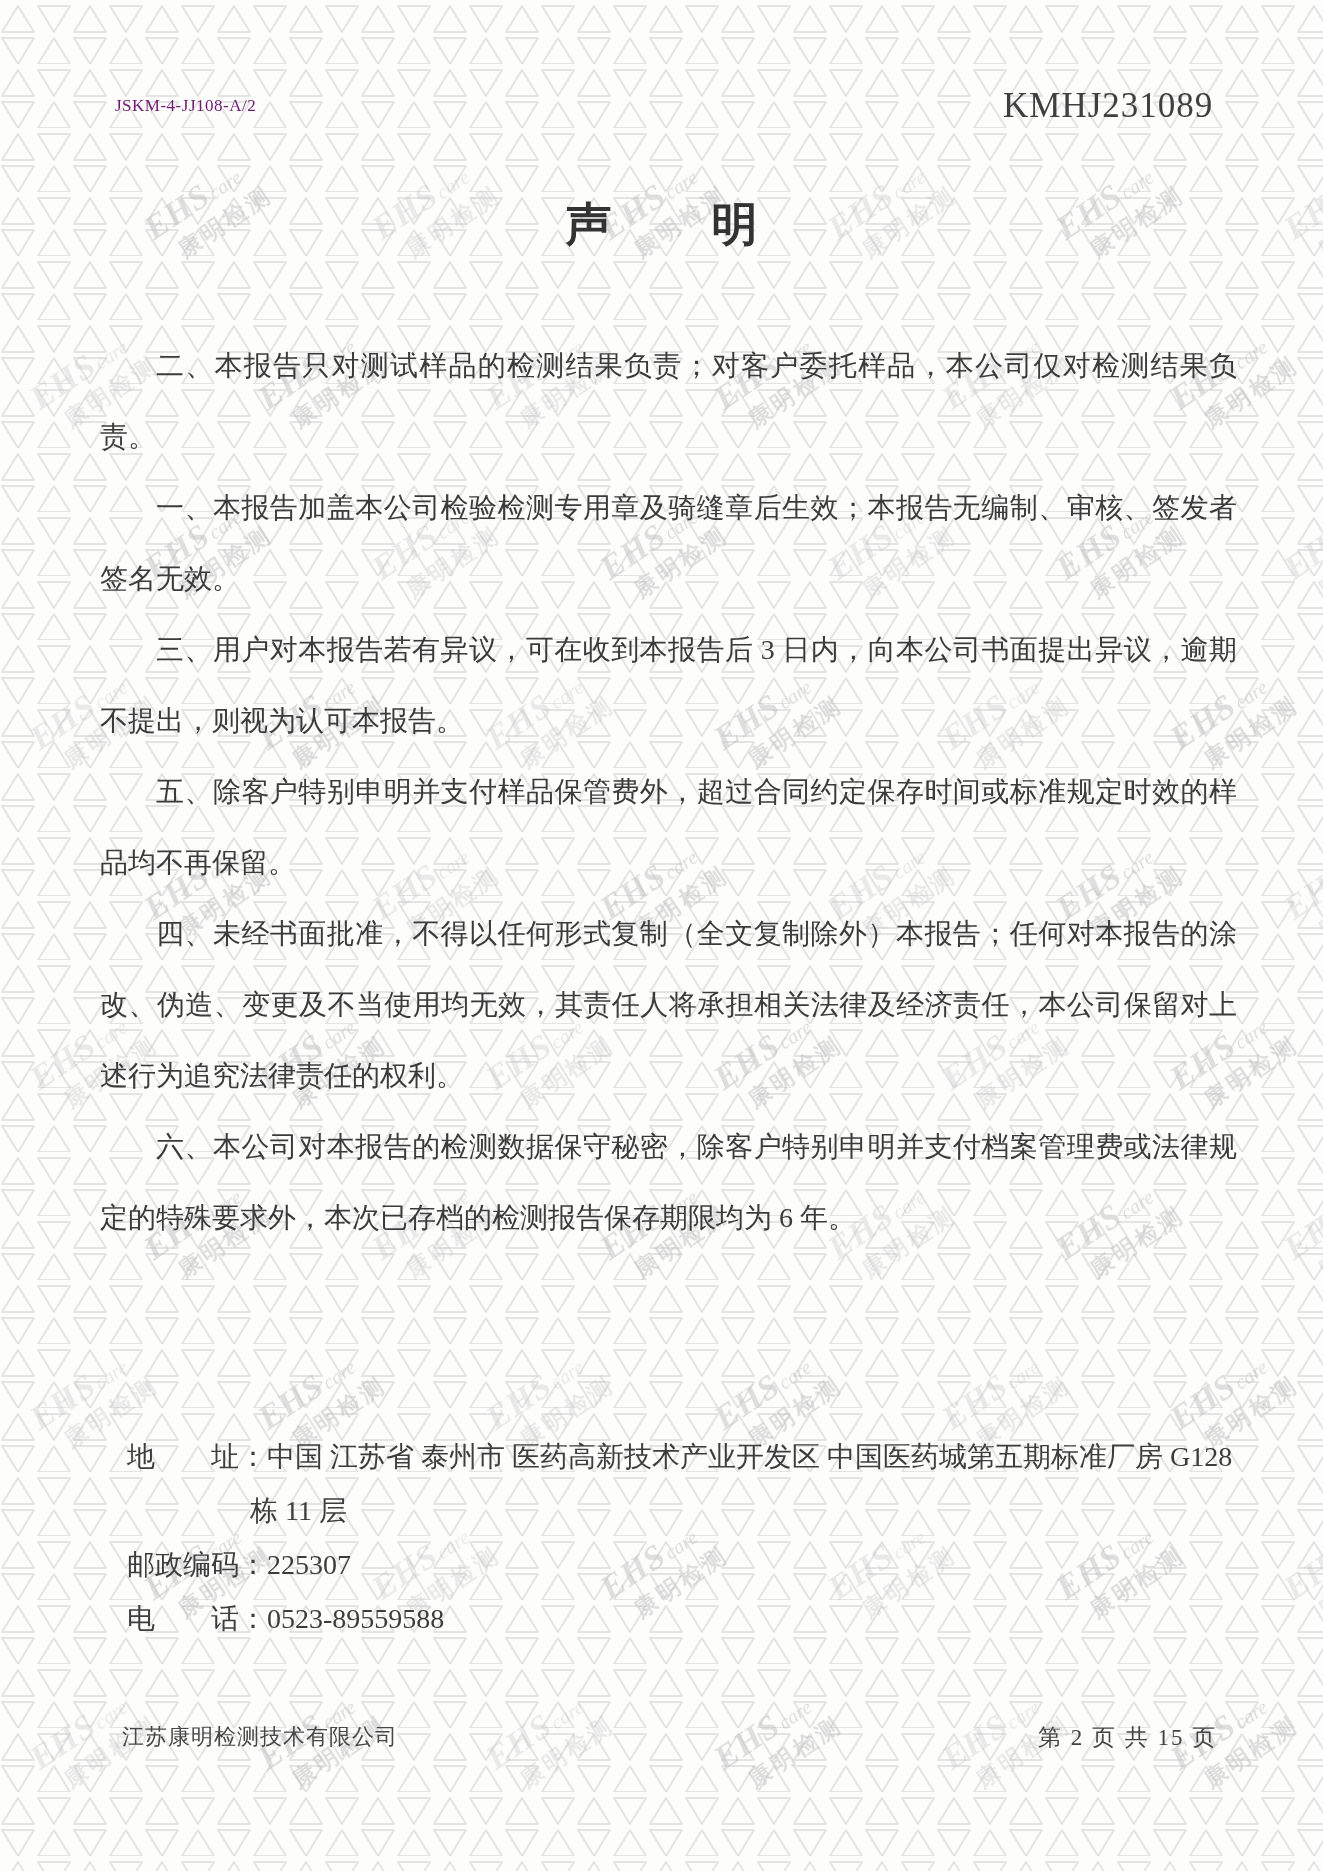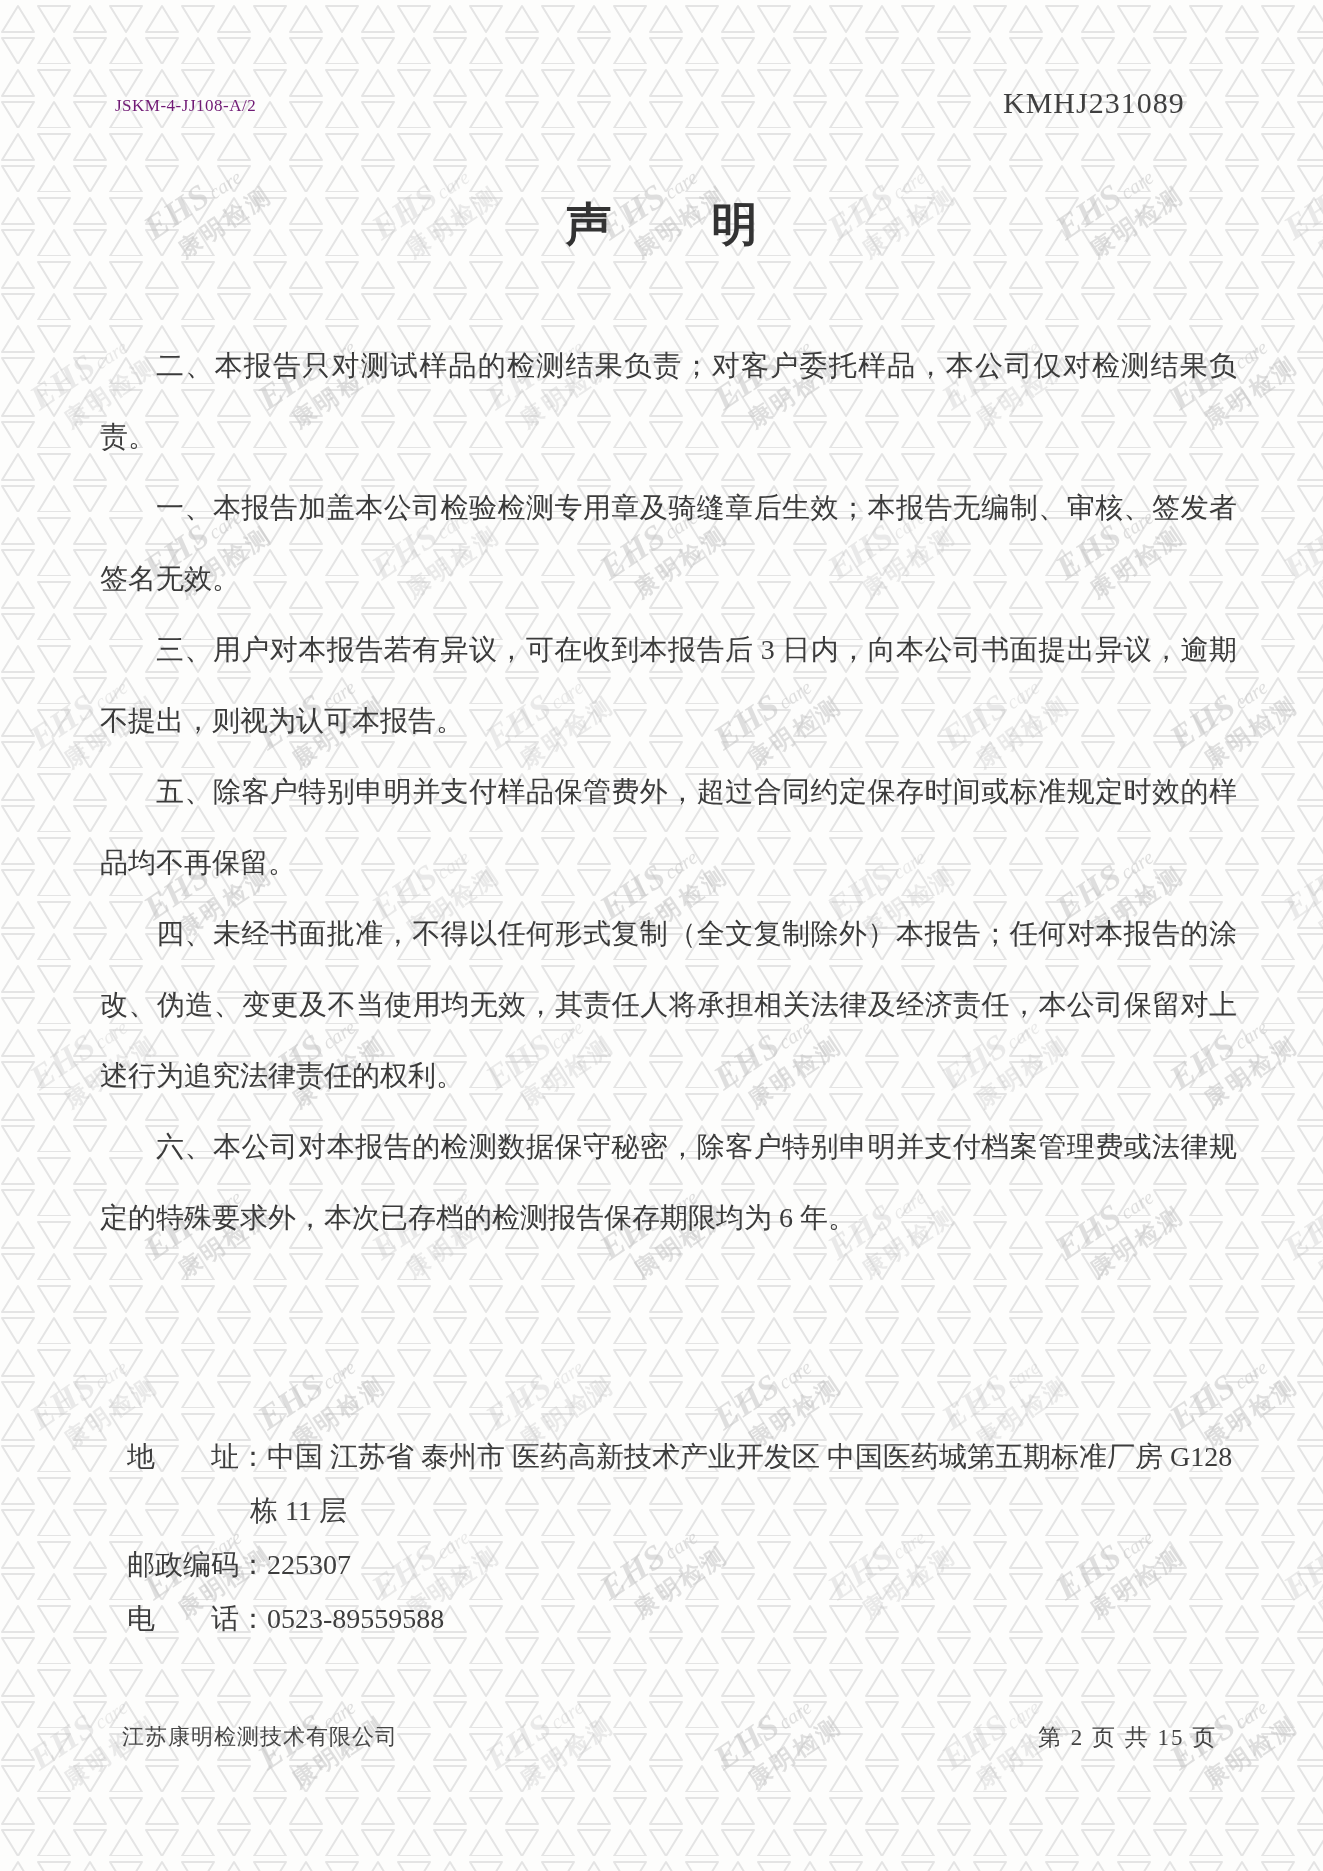--- a/index.html
+++ b/index.html
@@ -25,21 +25,21 @@
   .wm-care{font:italic 400 20px "Liberation Serif", serif;margin-left:2px;}
   .wm-cn{display:inline-block;font-weight:700;font-size:23px;letter-spacing:4px;margin:5px 0 0 16px;}
   
   .content{position:absolute;left:0;top:0;width:100%;height:100%;z-index:2;}
   .doc-code{
     position:absolute;left:115px;top:96px;
     font-size:17px;color:#701a75;letter-spacing:0.5px;
   }
   .report-no{
     position:absolute;left:1003px;top:86px;
-    font-size:30px;color:#3f3f3f;letter-spacing:1px;
+    font-size:35px;color:#3f3f3f;letter-spacing:1px;
   }
   .page-title{
     position:absolute;left:0;top:194px;width:100%;
     text-align:center;
     font-size:46px;font-weight:600;color:#333;
     letter-spacing:100px;padding-left:100px;box-sizing:border-box;
   }
   .body-text{
     position:absolute;left:100px;top:330px;width:1137px;
     font-size:28px;line-height:71px;color:#3b3b3b;

